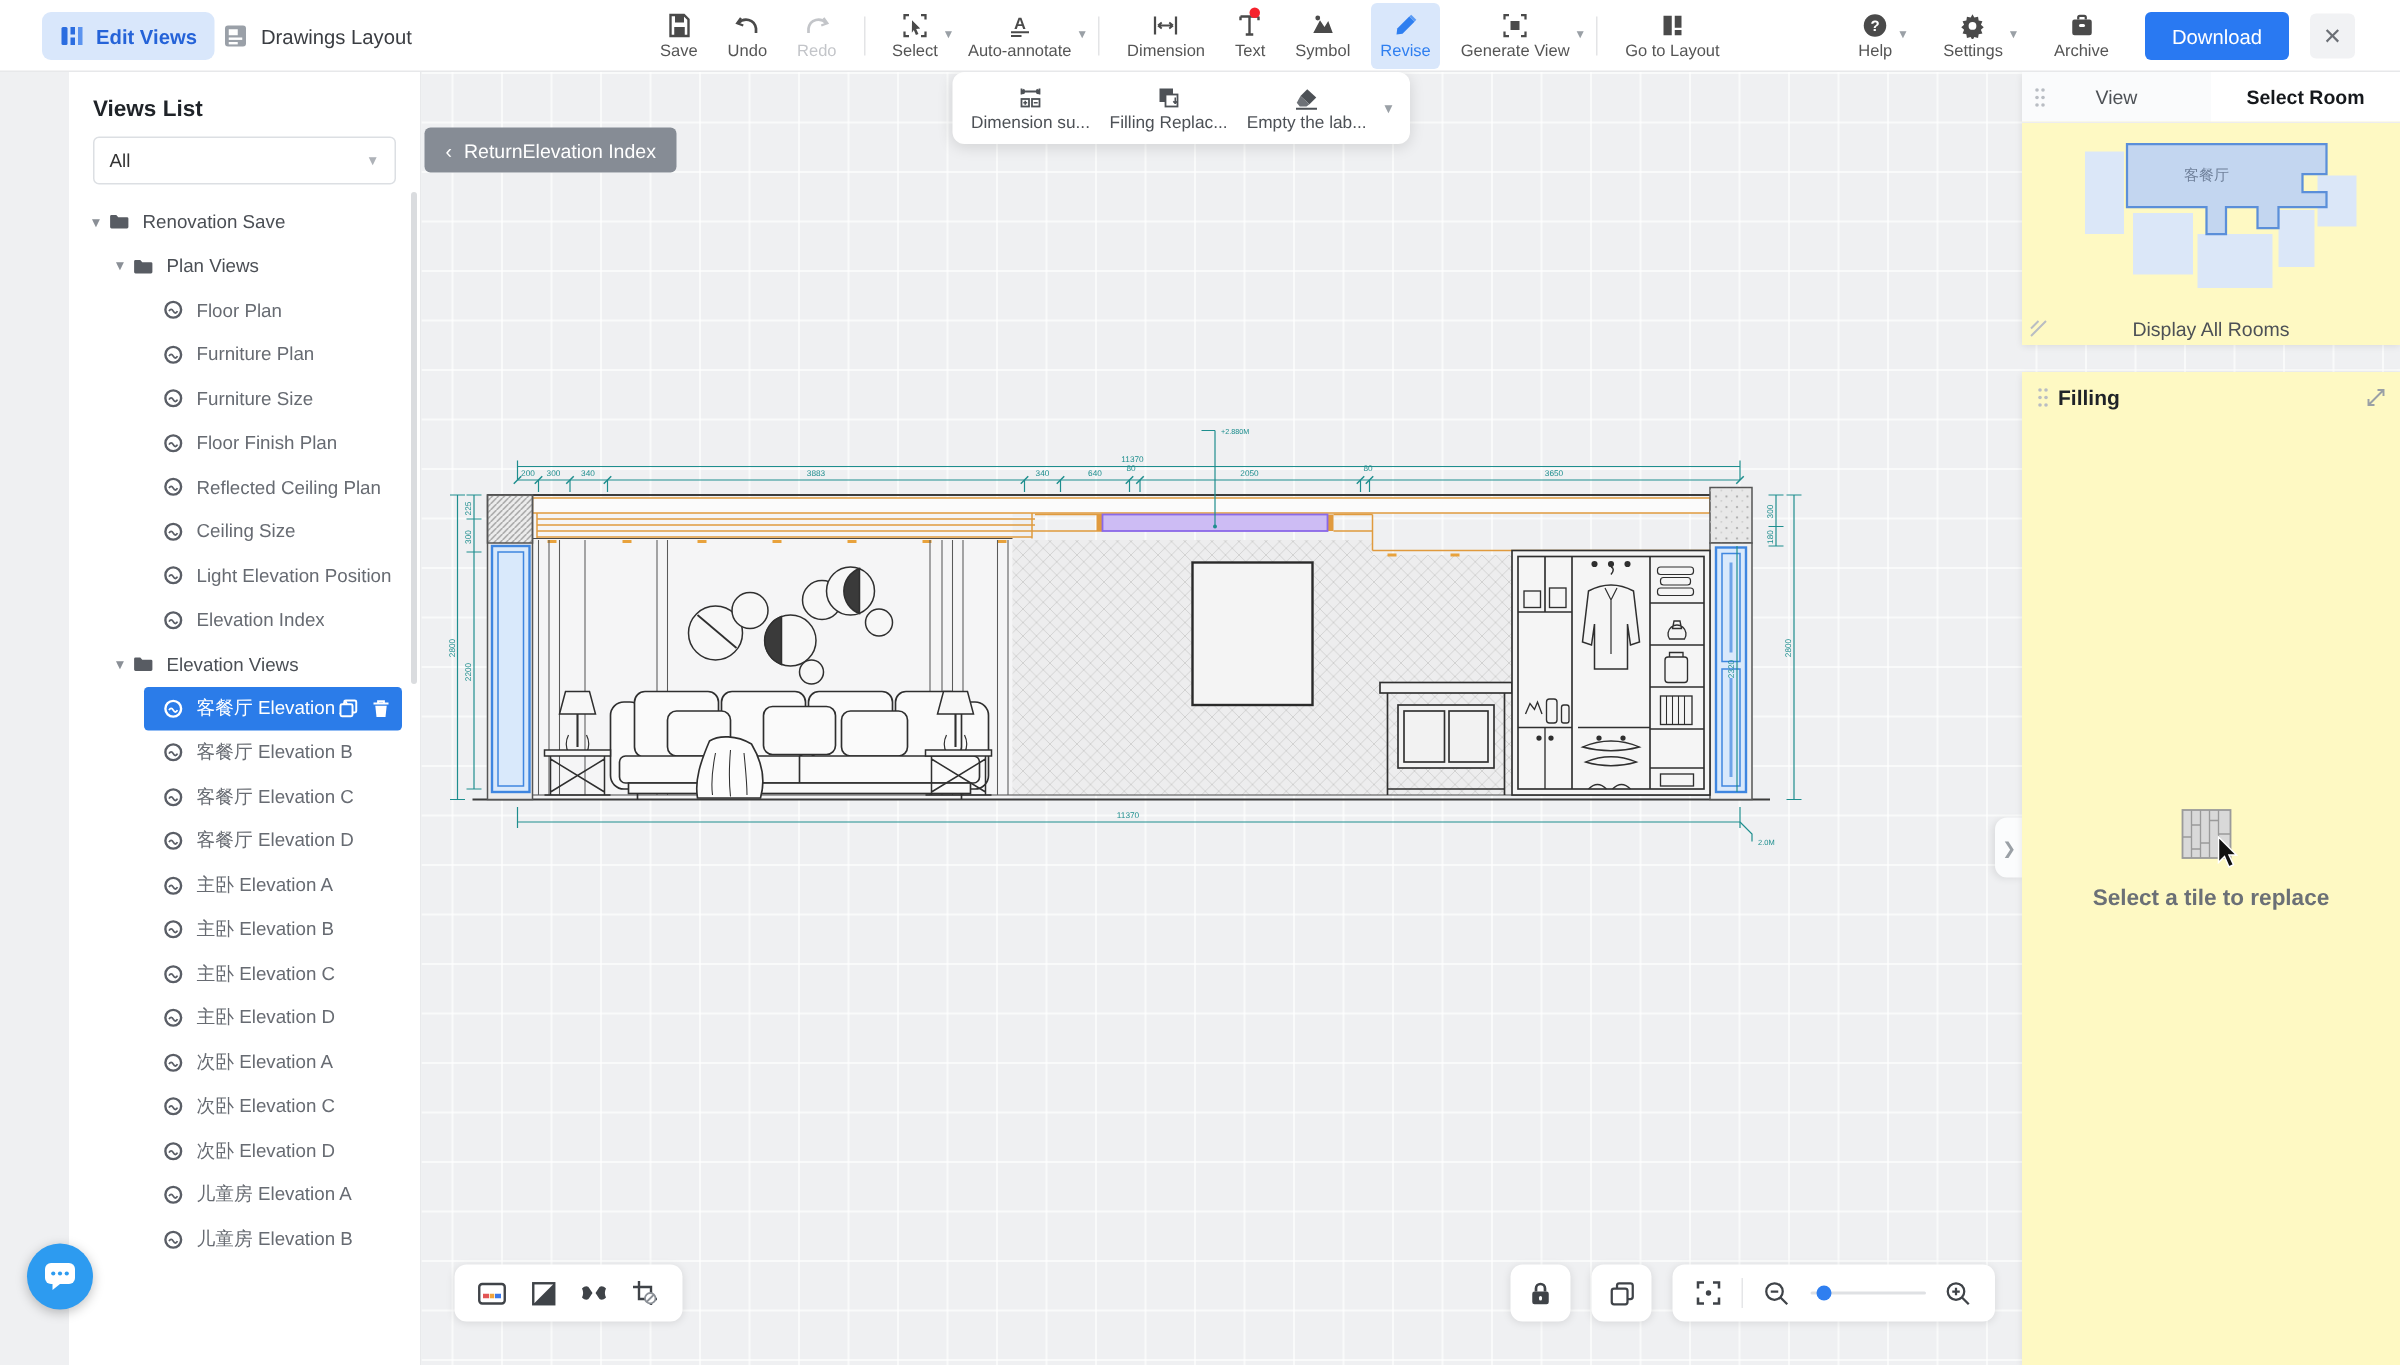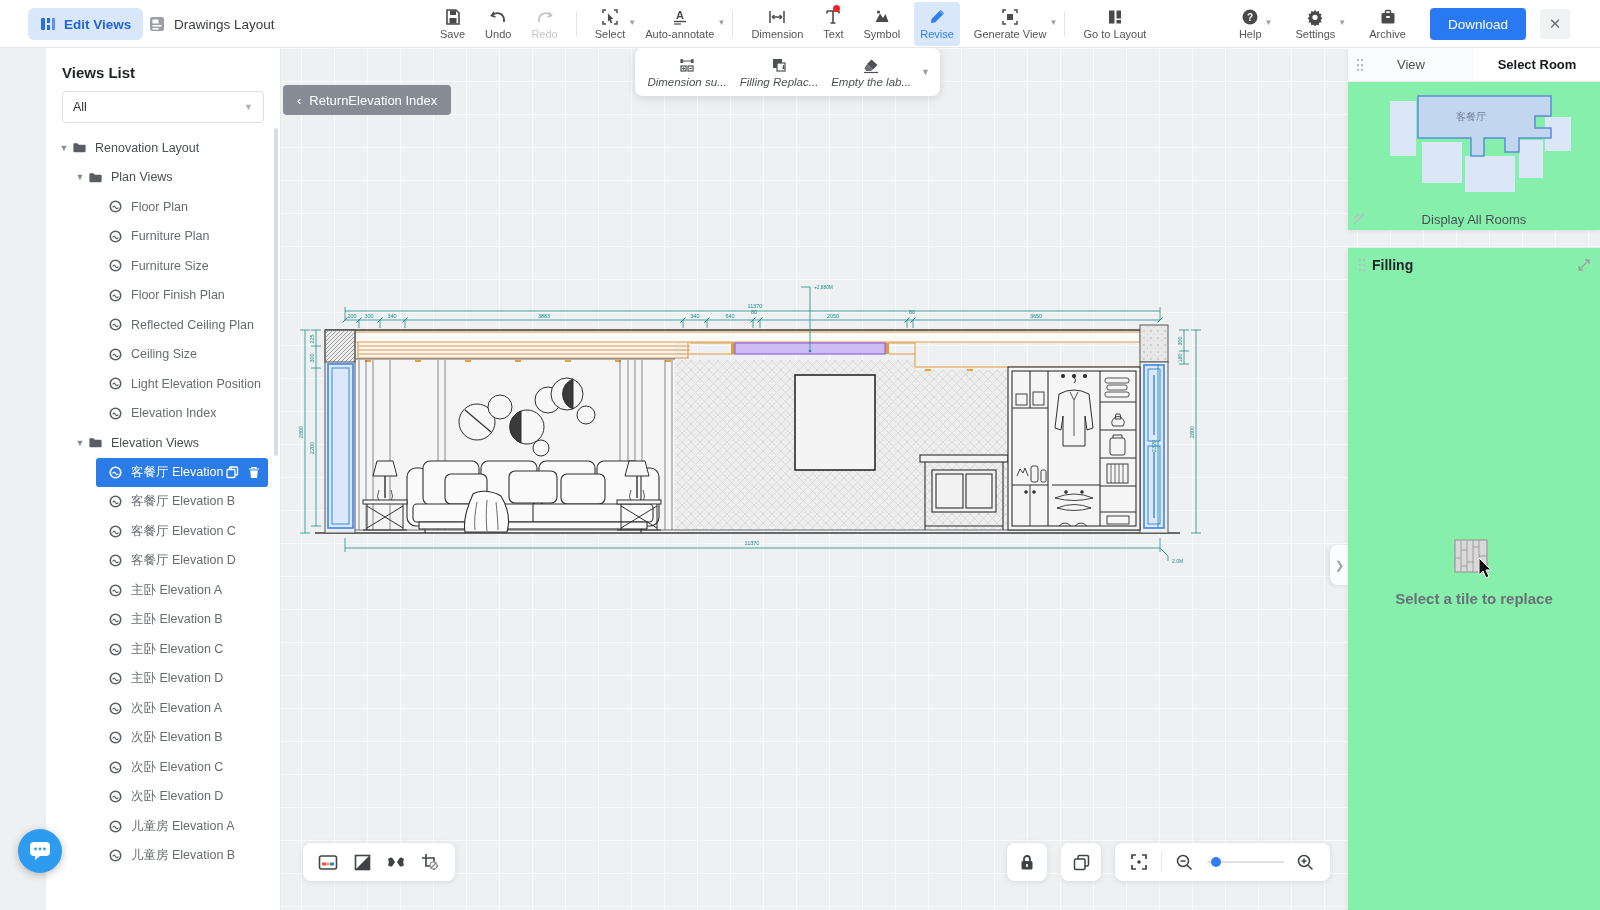--- a/index.html
+++ b/index.html
@@ -43,36 +43,36 @@
   .rowicons { position:absolute; right:8px; display:flex; gap:9px; }
   .rowicons svg { display:block; }
   #sb-thumb { position:absolute; left:228px; top:80px; width:4px; height:328px; background:#dadcdf; border-radius:2px; }
 
   
   #canvas { position:absolute; left:235px; top:48px; width:1365px; height:862px; background:#eff0f2;
     background-image:linear-gradient(rgba(255,255,255,.65) 1px, transparent 1px),linear-gradient(90deg, rgba(255,255,255,.65) 1px, transparent 1px);
     background-size:33px 33px; z-index:10; }
   #returnBtn { position:absolute; left:48px; top:37px; height:30px; background:#868c95; color:#fff; border:none; border-radius:4px; font-size:13px; font-family:inherit; padding:0 14px; display:flex; align-items:center; gap:8px; cursor:pointer; }
   #floatbar { position:absolute; left:400px; top:0px; width:305px; height:48px; background:#fff; border-radius:8px; box-shadow:0 2px 10px rgba(0,0,0,.13); display:flex; align-items:center; padding:0 6px; }
-  .fitem { flex:1; display:flex; flex-direction:column; align-items:center; justify-content:center; cursor:pointer;font-style:italic; }
+  .fitem { flex:1; display:flex; flex-direction:column; align-items:center; justify-content:center; cursor:pointer; }
   .fitem .fl { font-size:11.5px; color:#4d5156; margin-top:2px; white-space:nowrap; }
   #floatbar .fcaret { color:#9aa0a6; font-size:9px; padding:0 4px; cursor:pointer; }
 
   #minibar { position:absolute; left:68px; top:795px; width:152px; height:38px; background:#fff; border-radius:8px; box-shadow:0 1px 6px rgba(0,0,0,.10); display:flex; align-items:center; justify-content:space-around; padding:0 8px; }
   .mbtn { width:26px; height:26px; display:flex; align-items:center; justify-content:center; cursor:pointer; }
   #lockBtn  { position:absolute; left:772px; top:795px; width:40px; height:38px; background:#fff; border-radius:8px; box-shadow:0 1px 6px rgba(0,0,0,.10); display:flex; align-items:center; justify-content:center; cursor:pointer; }
   #copyBtn  { position:absolute; left:826px; top:795px; width:40px; height:38px; background:#fff; border-radius:8px; box-shadow:0 1px 6px rgba(0,0,0,.10); display:flex; align-items:center; justify-content:center; cursor:pointer; }
   #zoombar  { position:absolute; left:880px; top:795px; width:215px; height:38px; background:#fff; border-radius:8px; box-shadow:0 1px 6px rgba(0,0,0,.10); display:flex; align-items:center; padding:0 12px; gap:10px; }
   #zoombar .zdiv { width:1px; height:20px; background:#e5e6e8; }
   #ztrack { position:relative; width:82px; height:2px; background:#dfe1e4; border-radius:1px; cursor:pointer; }
   #zdot { position:absolute; left:4px; top:-4px; width:10px; height:10px; border-radius:50%; background:#2f7ff0; }
   #collapseTab { position:absolute; left:1095px; top:497px; width:19px; height:40px; background:#fbfcfd; border-radius:8px 0 0 8px; box-shadow:-2px 1px 5px rgba(0,0,0,.08); display:flex; align-items:center; justify-content:center; color:#9aa0a6; font-size:11px; cursor:pointer; }
 
   
-  .rcard { position:absolute; background:#86efac; box-shadow:0 1px 5px rgba(0,0,0,.09); z-index:50; }
+  .rcard { position:absolute; background:#fef9c3; box-shadow:0 1px 5px rgba(0,0,0,.09); z-index:50; }
   #roomCard { left:1348px; top:48px; width:252px; height:182px; }
   #roomCard .tabs { height:34px; display:flex; border-bottom:1px solid #ededef; position:relative; }
   #roomCard .handle { position:absolute; left:8px; top:10px; }
   .rtab { flex:1; display:flex; align-items:center; justify-content:center; font-size:13px; color:#4d5156; cursor:pointer; background:#fafbfc; }
   .rtab.on { background:#fff; color:#15181c; font-weight:bold; }
   #mapWrap { display:flex; justify-content:center; padding-top:8px; }
   #displayAll { text-align:center; font-size:13px; color:#4d5156; margin-top:10px; cursor:pointer; }
   #roomResize { position:absolute; left:5px; bottom:5px; }
   #fillCard { left:1348px; top:248px; width:252px; height:662px; }
   #fillCard .fhead { height:34px; display:flex; align-items:center; padding:0 10px; gap:6px; }
@@ -234,21 +234,21 @@
   <div class="filter">
     <span>All</span>
     <span class="fc">▼</span>
   </div>
   <div id="tree">
       <div class="trow lvl0 folder">
         <span class="caret">▼</span>
         <svg class="ticon" viewBox="0 0 16 16">
           <path d="M1.5 4.5 a1 1 0 0 1 1 -1 h3.4 l1.4 1.6 h6.2 a1 1 0 0 1 1 1 v6 a1 1 0 0 1 -1 1 h-11 a1 1 0 0 1 -1 -1 Z" fill="#585c63"></path>
         </svg>
-        <span class="tlabel">Renovation Layout</span>
+        <span class="tlabel">Renovation Save</span>
       </div>
       <div class="trow lvl1 folder">
         <span class="caret">▼</span>
         <svg class="ticon" viewBox="0 0 16 16">
           <path d="M1.5 4.5 a1 1 0 0 1 1 -1 h3.4 l1.4 1.6 h6.2 a1 1 0 0 1 1 1 v6 a1 1 0 0 1 -1 1 h-11 a1 1 0 0 1 -1 -1 Z" fill="#585c63"></path>
         </svg>
         <span class="tlabel">Plan Views</span>
       </div>
       <div class="trow lvl2">
         <svg class="ticon" viewBox="0 0 16 16">
@@ -378,27 +378,20 @@
           <path d="M5 9 q1.5 -2.6 3 0 t3 0" fill="none" stroke="#5a5e66" stroke-width="1.3"></path>
         </svg>
         <span class="tlabel">主卧 Elevation D</span>
       </div>
       <div class="trow lvl2">
         <svg class="ticon" viewBox="0 0 16 16">
           <circle cx="8" cy="8" r="5.6" fill="none" stroke="#5a5e66" stroke-width="1.7"></circle>
           <path d="M5 9 q1.5 -2.6 3 0 t3 0" fill="none" stroke="#5a5e66" stroke-width="1.3"></path>
         </svg>
         <span class="tlabel">次卧 Elevation A</span>
-      </div>
-      <div class="trow lvl2">
-        <svg class="ticon" viewBox="0 0 16 16">
-          <circle cx="8" cy="8" r="5.6" fill="none" stroke="#5a5e66" stroke-width="1.7"></circle>
-          <path d="M5 9 q1.5 -2.6 3 0 t3 0" fill="none" stroke="#5a5e66" stroke-width="1.3"></path>
-        </svg>
-        <span class="tlabel">次卧 Elevation B</span>
       </div>
       <div class="trow lvl2">
         <svg class="ticon" viewBox="0 0 16 16">
           <circle cx="8" cy="8" r="5.6" fill="none" stroke="#5a5e66" stroke-width="1.7"></circle>
           <path d="M5 9 q1.5 -2.6 3 0 t3 0" fill="none" stroke="#5a5e66" stroke-width="1.3"></path>
         </svg>
         <span class="tlabel">次卧 Elevation C</span>
       </div>
       <div class="trow lvl2">
         <svg class="ticon" viewBox="0 0 16 16">

